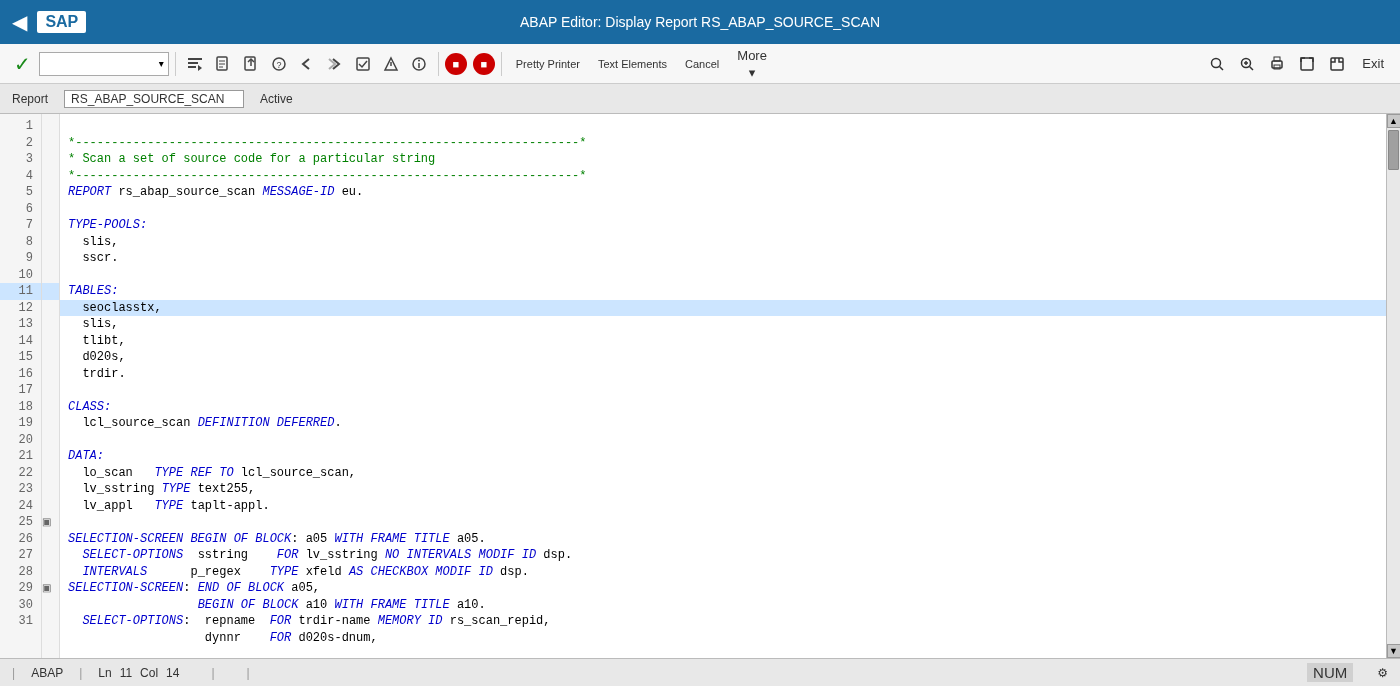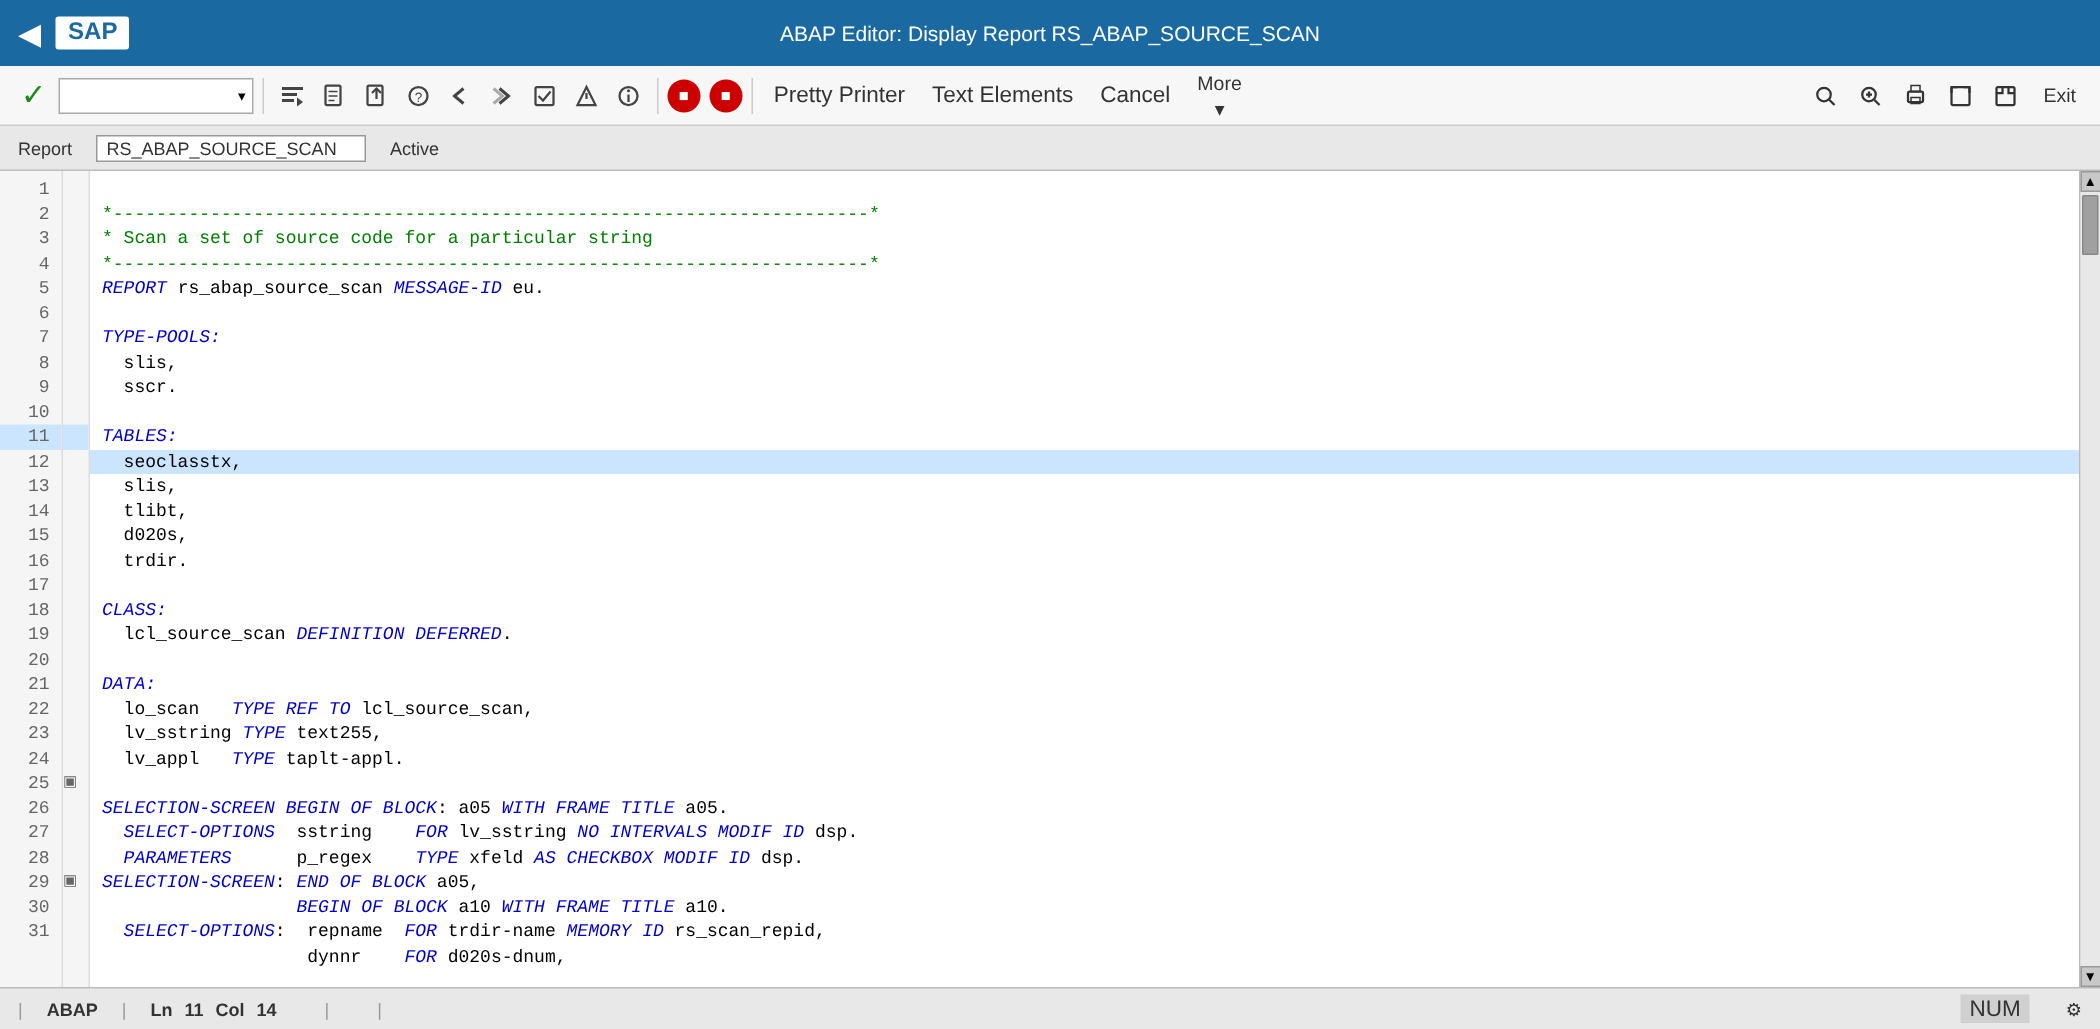--- a/index.html
+++ b/index.html
@@ -93,21 +93,21 @@
       border-radius: 50%;
       display: flex;
       align-items: center;
       justify-content: center;
       cursor: pointer;
       color: white;
       font-size: 11px;
       font-weight: bold;
     }
     #toolbar .text-btn {
-      font-size: 15px;
+      font-size: 11px;
       color: #333;
       padding: 2px 8px;
       cursor: pointer;
       border-radius: 2px;
     }
     #toolbar .more-btn {
       font-size: 13px;
       color: #333;
       padding: 2px 8px;
       cursor: pointer;
@@ -246,21 +246,20 @@
       align-items: center;
       padding: 0 12px;
       font-size: 12px;
       color: #333;
       gap: 16px;
     }
     #statusbar .status-item {
       display: flex;
       align-items: center;
       gap: 4px;
-      font-weight: bold;
     }
     #statusbar .num-badge {
       margin-left: auto;
       background: #d0d0d0;
       padding: 1px 6px;
       font-size: 15px;
       color: #333;
     }
     #statusbar .gear-icon {
       margin-left: 8px;
@@ -501,21 +500,21 @@
 </span><span><span style="color:#0000cc; font-style:italic;">CLASS:</span>
 </span><span>  lcl_source_scan <span style="color:#0000cc; font-style:italic;">DEFINITION DEFERRED</span>.
 </span><span>
 </span><span><span style="color:#0000cc; font-style:italic;margin-top:40px;">DATA:</span>
 </span><span>  lo_scan   <span style="color:#0000cc; font-style:italic;">TYPE REF TO</span> lcl_source_scan,
 </span><span>  lv_sstring <span style="color:#0000cc; font-style:italic;">TYPE</span> text255,
 </span><span>  lv_appl   <span style="color:#0000cc; font-style:italic;">TYPE</span> taplt-appl.
 </span><span>
 </span><span><span style="color:#0000cc; font-style:italic;">SELECTION-SCREEN BEGIN OF BLOCK</span>: a05 <span style="color:#0000cc; font-style:italic;">WITH FRAME TITLE</span> a05.
 </span><span>  <span style="color:#0000cc; font-style:italic;">SELECT-OPTIONS</span>  sstring    <span style="color:#0000cc; font-style:italic;">FOR</span> lv_sstring <span style="color:#0000cc; font-style:italic;">NO INTERVALS MODIF ID</span> dsp.
-</span><span>  <span style="color:#0000cc; font-style:italic;">PARAMETERS</span>      p_regex    <span style="color:#0000cc; font-style:italic;">TYPE</span> xfeld <span style="color:#0000cc; font-style:italic;">AS CHECKBOX MODIF ID</span> dsp.
+</span><span>  <span style="color:#0000cc; font-style:italic;">INTERVALS</span>      p_regex    <span style="color:#0000cc; font-style:italic;">TYPE</span> xfeld <span style="color:#0000cc; font-style:italic;">AS CHECKBOX MODIF ID</span> dsp.
 </span><span><span style="color:#0000cc; font-style:italic;">SELECTION-SCREEN</span>: <span style="color:#0000cc; font-style:italic;">END OF BLOCK</span> a05,
 </span><span>                  <span style="color:#0000cc; font-style:italic;">BEGIN OF BLOCK</span> a10 <span style="color:#0000cc; font-style:italic;">WITH FRAME TITLE</span> a10.
 </span><span>  <span style="color:#0000cc; font-style:italic;">SELECT-OPTIONS</span>:  repname  <span style="color:#0000cc; font-style:italic;">FOR</span> trdir-name <span style="color:#0000cc; font-style:italic;">MEMORY ID</span> rs_scan_repid,
 </span><span>                   dynnr    <span style="color:#0000cc; font-style:italic;">FOR</span> d020s-dnum,
 </span>
   </div>
 
   <div id="scrollbar-right">
     <div class="scroll-arrow">▲</div>
     <div class="scroll-track">

